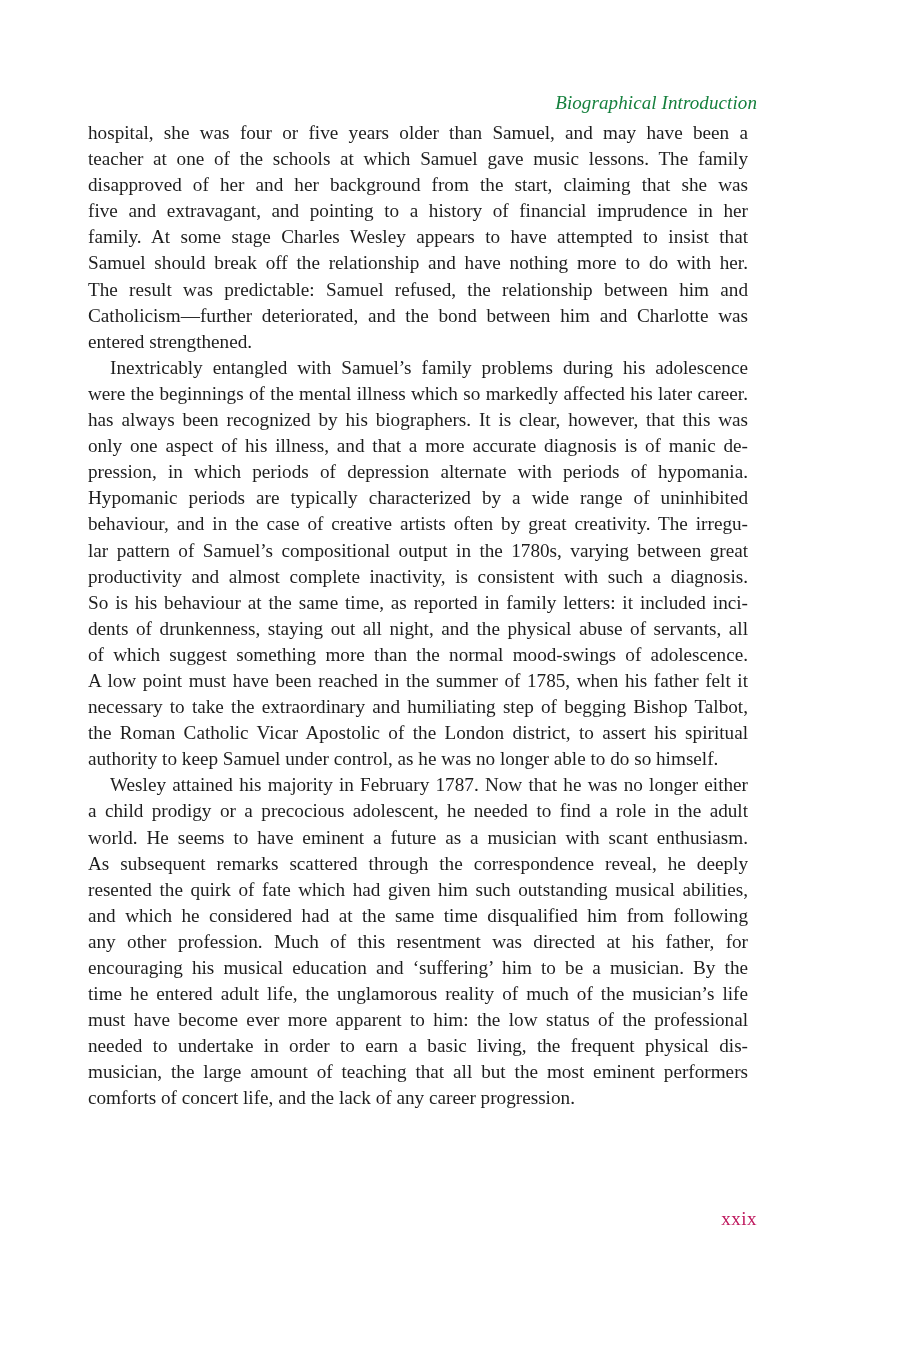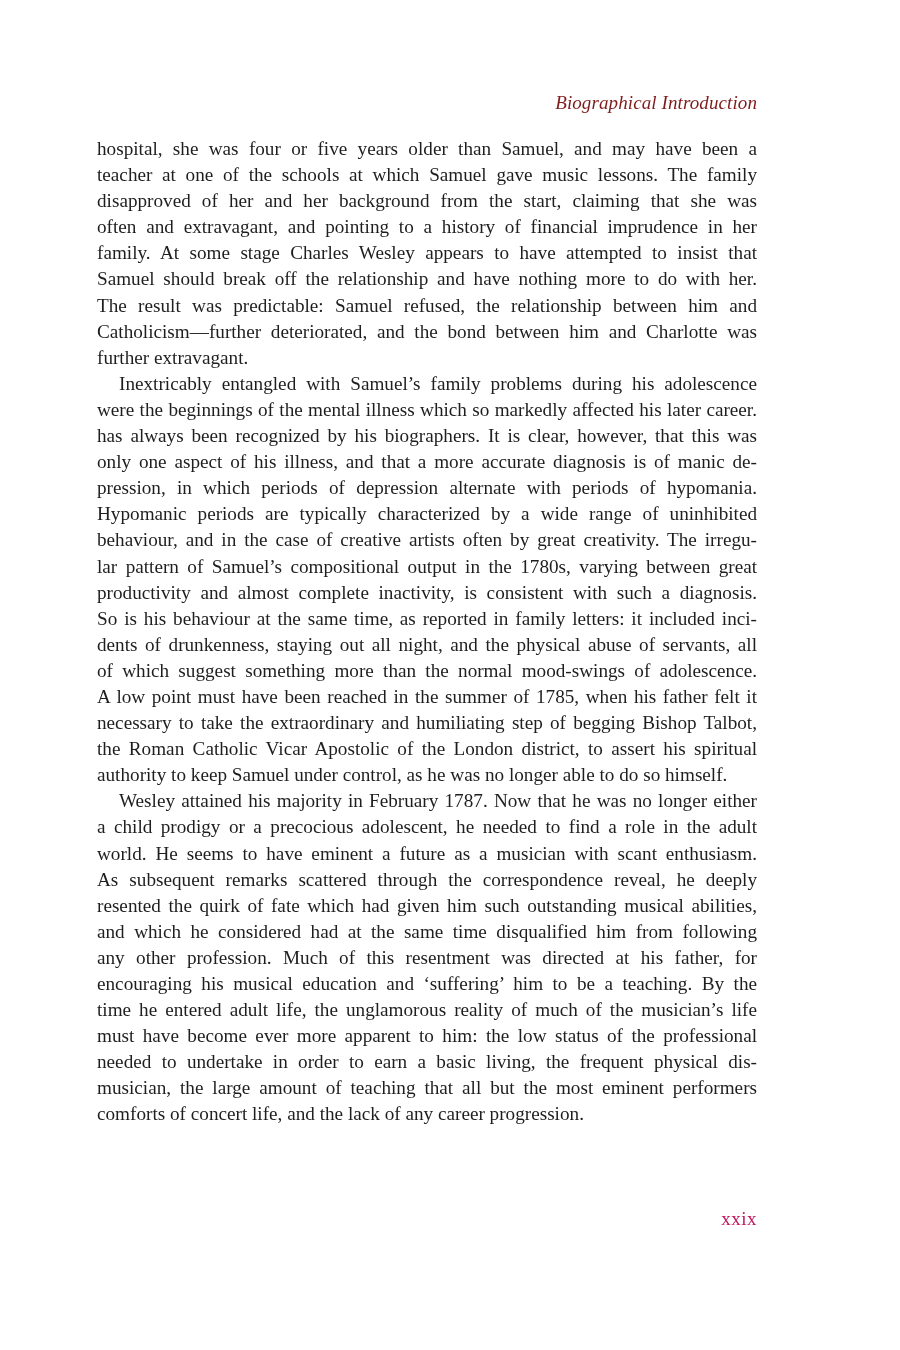--- a/index.html
+++ b/index.html
@@ -5,24 +5,24 @@
   html, body { margin: 0; padding: 0; background: #ffffff; }
   body { width: 900px; height: 1350px; position: relative; overflow: hidden; }
   .page {
     position: absolute; left: 0; top: 0; width: 900px; height: 1350px;
     background: #ffffff; color: #1e1e1e;
     font-family: "Liberation Serif", "DejaVu Serif", serif;
   }
   .running-head {
     position: absolute; top: 92px; right: 143px;
     font-style: italic; font-size: 19px; letter-spacing: 0.1px;
-    color: #7f1d1d;
+    color: #15803d;
   }
   .text-block {
-    position: absolute; left: 97px; top: 120px; width: 660px; margin-top: 16px;
+    position: absolute; left: 88px; top: 120px; width: 660px;
   }
   .line {
     display: block; height: 26.1px; line-height: 26.1px;
     font-size: 19.2px; white-space: nowrap;
     text-align: justify; text-align-last: justify;
   }
   .line.last { text-align-last: left; }
   .line.indent { padding-left: 22px; }
   .folio {
     position: absolute; top: 1208px; right: 143px;
@@ -33,26 +33,26 @@
 <body>
 
 <div class="page">
   <div class="running-head">Biographical Introduction</div>
 
   <div class="text-block">
     <div class="paragraph">
         <span class="line">hospital, she was four or five years older than Samuel, and may have been a</span>
         <span class="line">teacher at one of the schools at which Samuel gave music lessons. The family</span>
         <span class="line">disapproved of her and her background from the start, claiming that she was</span>
-        <span class="line">often and extravagant, and pointing to a history of financial imprudence in her</span>
+        <span class="line">five and extravagant, and pointing to a history of financial imprudence in her</span>
         <span class="line">family. At some stage Charles Wesley appears to have attempted to insist that</span>
         <span class="line">Samuel should break off the relationship and have nothing more to do with her.</span>
         <span class="line">The result was predictable: Samuel refused, the relationship between him and</span>
         <span class="line">Catholicism—further deteriorated, and the bond between him and Charlotte was</span>
-        <span class="line last">further extravagant.</span>
+        <span class="line last">entered strengthened.</span>
       </div>
     <div class="paragraph">
         <span class="line indent">Inextricably entangled with Samuel’s family problems during his adolescence</span>
         <span class="line">were the beginnings of the mental illness which so markedly affected his later career.</span>
         <span class="line">has always been recognized by his biographers. It is clear, however, that this was</span>
         <span class="line">only one aspect of his illness, and that a more accurate diagnosis is of manic de-</span>
         <span class="line">pression, in which periods of depression alternate with periods of hypomania.</span>
         <span class="line">Hypomanic periods are typically characterized by a wide range of uninhibited</span>
         <span class="line">behaviour, and in the case of creative artists often by great creativity. The irregu-</span>
         <span class="line">lar pattern of Samuel’s compositional output in the 1780s, varying between great</span>
@@ -66,21 +66,21 @@
         <span class="line last">authority to keep Samuel under control, as he was no longer able to do so himself.</span>
       </div>
     <div class="paragraph">
         <span class="line indent">Wesley attained his majority in February 1787. Now that he was no longer either</span>
         <span class="line">a child prodigy or a precocious adolescent, he needed to find a role in the adult</span>
         <span class="line">world. He seems to have eminent a future as a musician with scant enthusiasm.</span>
         <span class="line">As subsequent remarks scattered through the correspondence reveal, he deeply</span>
         <span class="line">resented the quirk of fate which had given him such outstanding musical abilities,</span>
         <span class="line">and which he considered had at the same time disqualified him from following</span>
         <span class="line">any other profession. Much of this resentment was directed at his father, for</span>
-        <span class="line">encouraging his musical education and ‘suffering’ him to be a teaching. By the</span>
+        <span class="line">encouraging his musical education and ‘suffering’ him to be a musician. By the</span>
         <span class="line">time he entered adult life, the unglamorous reality of much of the musician’s life</span>
         <span class="line">must have become ever more apparent to him: the low status of the professional</span>
         <span class="line">needed to undertake in order to earn a basic living, the frequent physical dis-</span>
         <span class="line">musician, the large amount of teaching that all but the most eminent performers</span>
         <span class="line last">comforts of concert life, and the lack of any career progression.</span>
       </div>
   </div>
 
   <div class="folio">xxix</div>
 </div>

